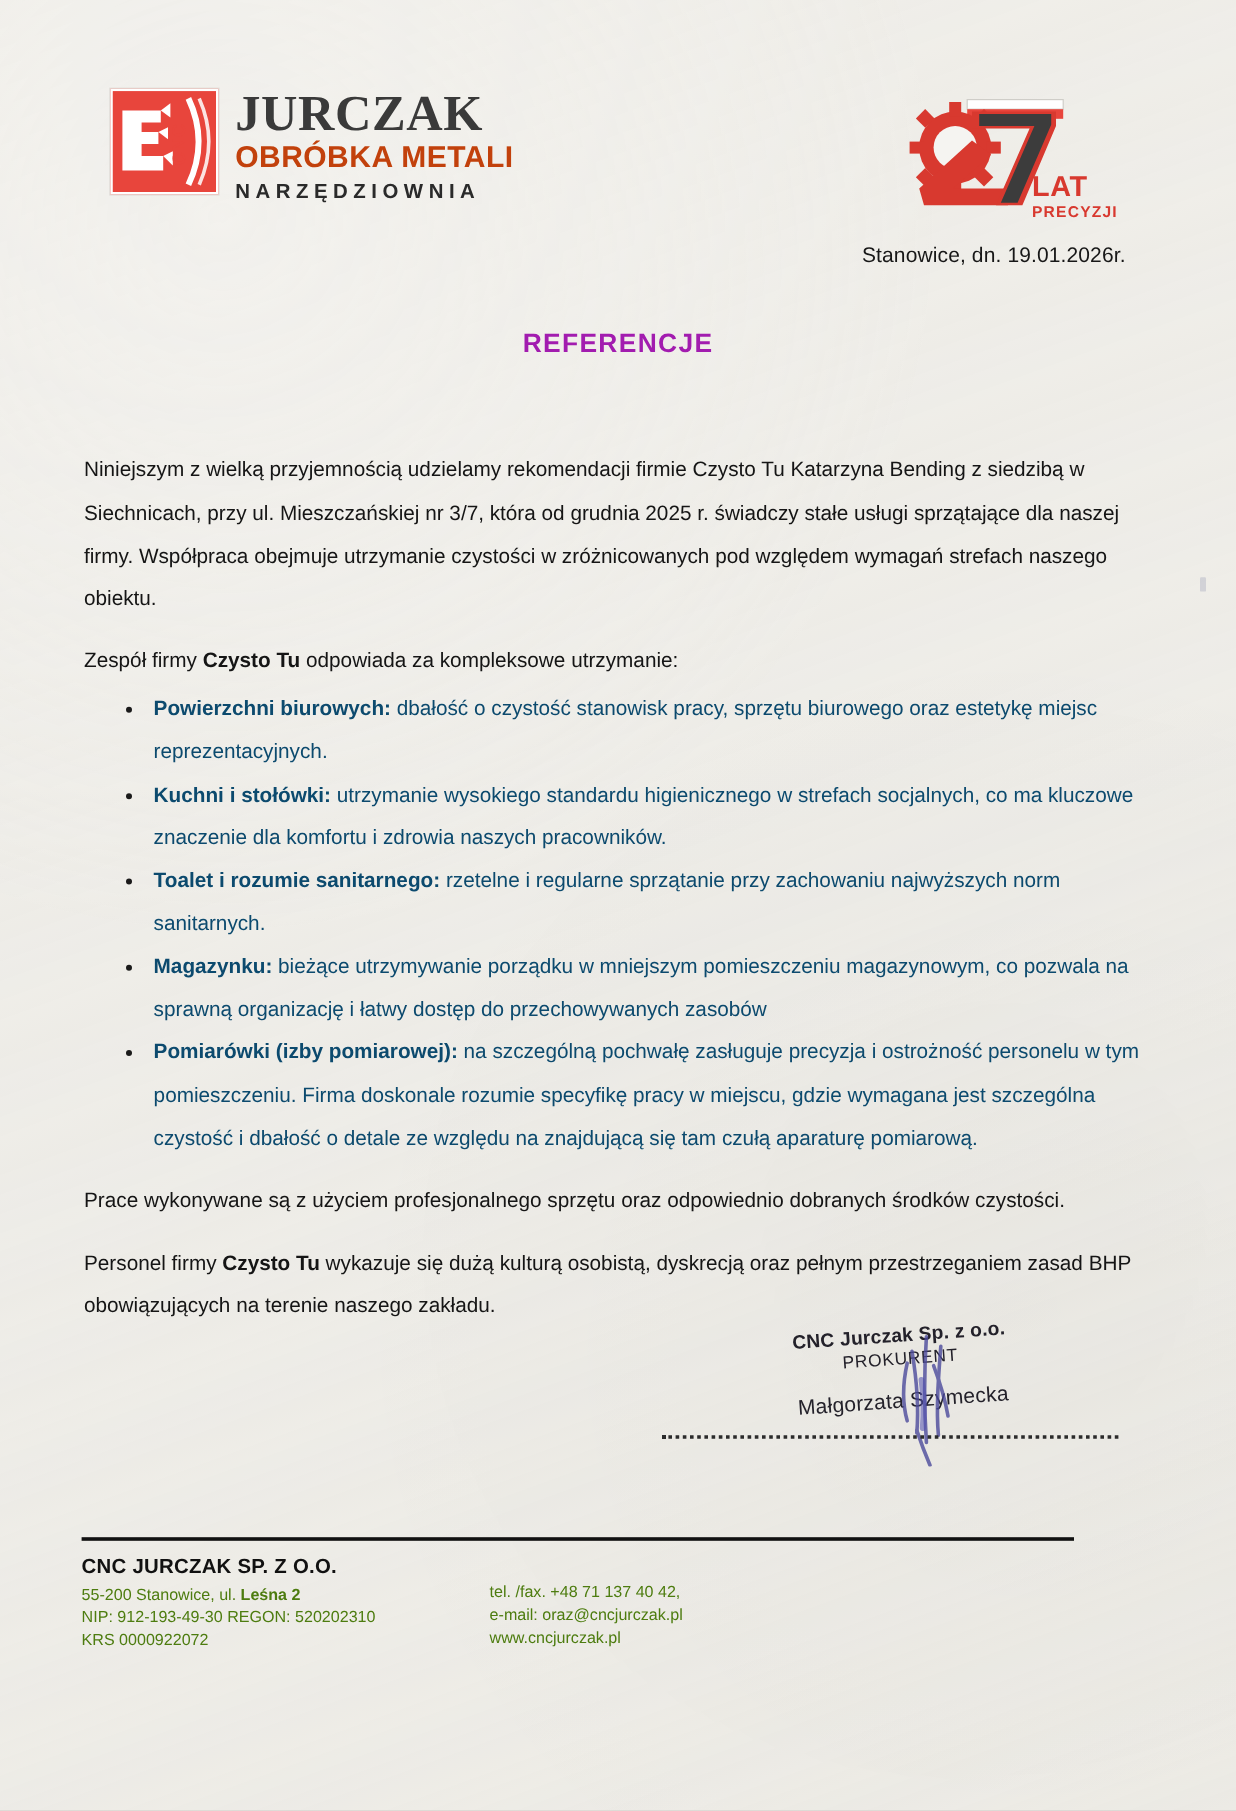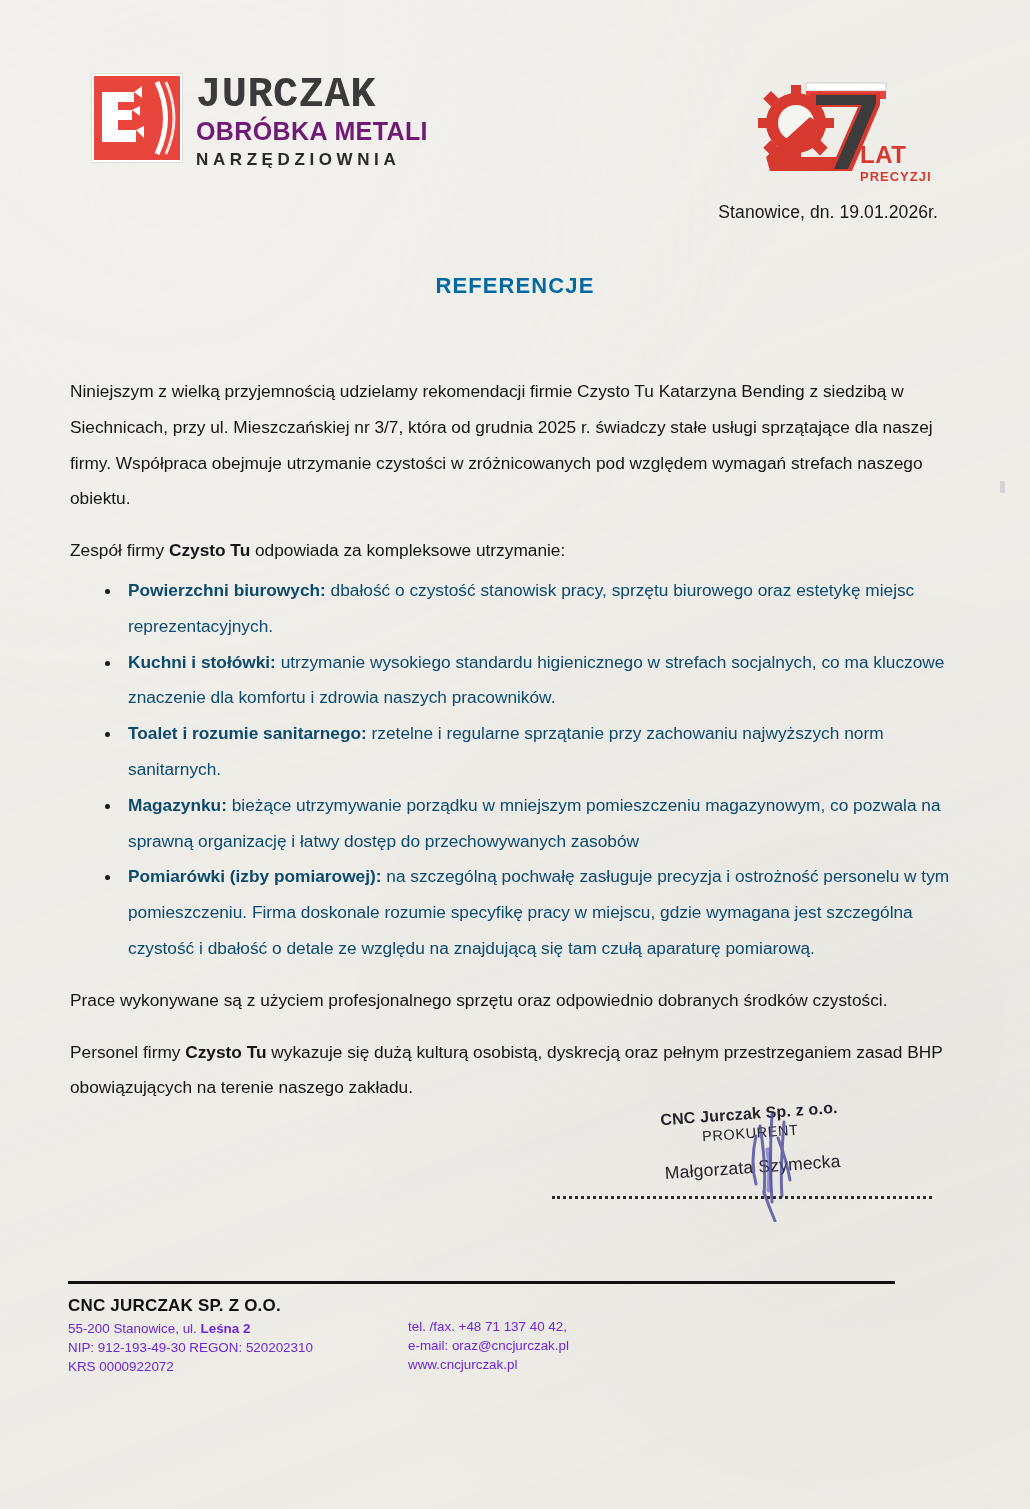--- a/index.html
+++ b/index.html
@@ -59,28 +59,28 @@
     flex: none;
   }
   .mark svg { display: block; width: 100%; height: 100%; }
   .brand-words { padding-top: 1px; }
   .brand-name {
     font-size: 42px;
     font-weight: 700;
     letter-spacing: 0.5px;
     line-height: 0.98;
     color: #3a3a3a;
-    font-family: Liberation Mono, monospace;
+    font-family: Liberation Serif, serif;
   }
   .brand-sub1 {
     font-size: 25px;
     font-weight: 700;
     letter-spacing: 0.4px;
     line-height: 1.18;
-    color: #701a75;
+    color: #c2410c;
     margin-top: 1px;
   }
   .brand-sub2 {
     font-size: 17px;
     font-weight: 700;
     letter-spacing: 4.6px;
     color: #2a2a2a;
     margin-top: 3px;
   }
 
@@ -106,21 +106,21 @@
   
   .doc-title {
     position: absolute;
     top: 273px;
     left: 0;
     width: 1030px;
     text-align: center;
     font-size: 22px;
     font-weight: 700;
     letter-spacing: 1.1px;
-    color: #0369a1;
+    color: #a21caf;
   }
 
   
   .body-wrap {
     position: absolute;
     top: 358px;
     left: 70px;
     width: 880px;
   }
   .para {
@@ -230,21 +230,21 @@
   .foot-title {
     font-size: 17px;
     font-weight: 700;
     letter-spacing: 0.2px;
     color: #111;
     margin-bottom: 3px;
   }
   .foot-line {
     font-size: 13.4px;
     line-height: 1.42;
-    color: #6d28d9;
+    color: #4d7c0f;
   }
   .foot-line b { font-weight: 700; }
 
   .speck {
     position: absolute;
     left: 1000px;
     top: 481px;
     width: 5px;
     height: 12px;
     background: #b9bcc9;

